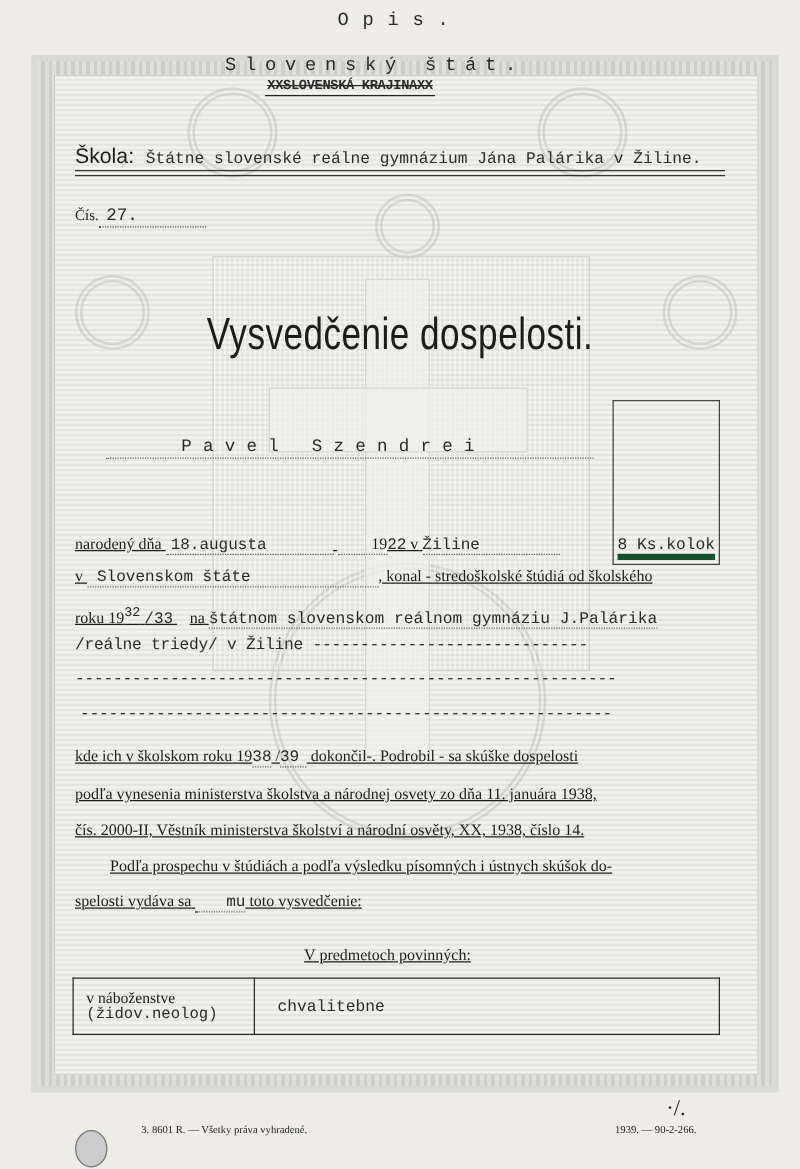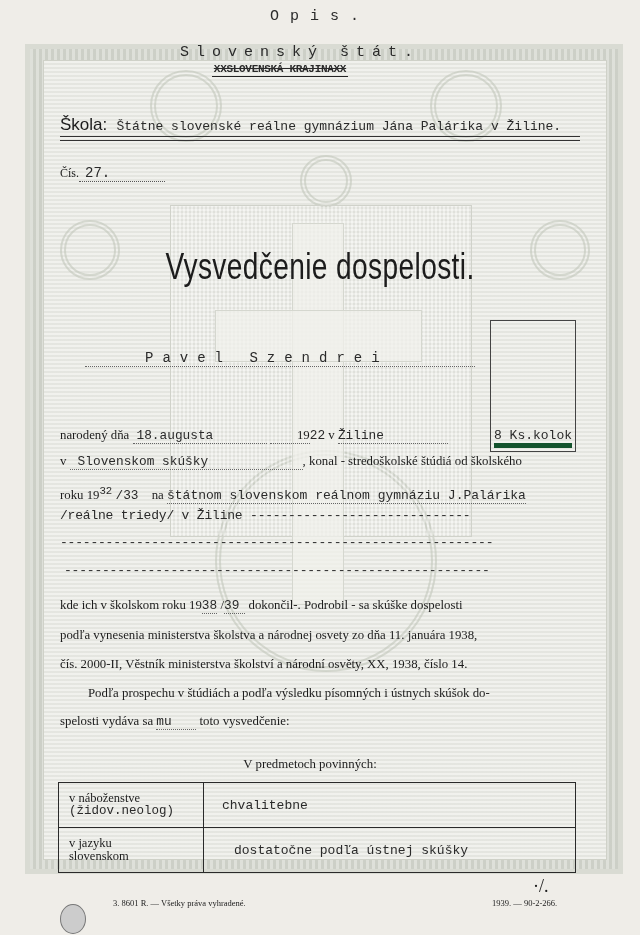--- a/index.html
+++ b/index.html
@@ -48,21 +48,21 @@
   .cis .val { display:inline-block; width:80px; border-bottom:1px dotted #555; font-size:14px; padding-left:6px; }
 
   .title { left:0; width:640px; top:246px; text-align:center; font-family:"Liberation Sans Narrow","Liberation Sans", sans-serif; font-size:36px; transform:scaleX(0.78); transform-origin:center; letter-spacing:0.5px; }
 
   .photo-box { left:490px; top:320px; width:84px; height:130px; border:1px solid #444; }
   .stamp { left:494px; top:428px; font-size:13px; border-bottom:5px solid #14532d; }
 
   .name { left:85px; top:350px; width:390px; border-bottom:1px dotted #666; font-size:14px; letter-spacing:9px; padding-left:60px; box-sizing:border-box; }
   .line { left:60px; font-size:12.5px; white-space:nowrap; }
   .fill { border-bottom:1px dotted #666; display:inline-block; }
-  .body-text { font-size:12.8px; }
+  .body-text { font-size:12.8px;text-decoration:underline; }
 
   .dash { left:60px; font-size:13px; letter-spacing:-0.2px; white-space:nowrap; }
 
   table.grades { position:absolute; left:58px; top:782px; width:518px; border-collapse:collapse; }
   table.grades td { border:1.5px solid #2a2a2a; height:42px; vertical-align:middle; }
   table.grades td.subj { width:133px; padding-left:10px; font-size:12.5px; line-height:13px; }
   table.grades td.grade { padding-left:18px; font-size:13px; }
 
   .mark { left:533px; top:876px; font-size:18px; }
   .footer { top:866px; font-size:8.5px;margin-top:32px; }
@@ -108,21 +108,21 @@
 <div class="abs line body-text" style="top:428px;">
   <span>narodený dňa</span>
   <span class="fill mono" style="width:130px;padding-left:4px;">18.augusta</span>
   <span class="fill" style="width:40px;text-align:right;">19</span><span class="mono">22</span>
   <span>v</span>
   <span class="fill mono" style="width:110px;">Žiline</span>
 </div>
 
 <div class="abs line body-text" style="top:454px;">
   <span>v</span>
-  <span class="fill mono" style="width:225px;padding-left:8px;">Slovenskom skúšky</span><span>, konal - stredoškolské štúdiá od školského</span>
+  <span class="fill mono" style="width:225px;padding-left:8px;">Slovenskom štáte</span><span>, konal - stredoškolské štúdiá od školského</span>
 </div>
 
 <div class="abs line body-text" style="top:485px;">
   <span>roku 19</span><sup class="mono">32</sup>
   <span class="mono">/</span><span class="mono">33</span>
   <span style="margin-left:10px;">na</span>
   <span class="fill mono" style="font-size:13px;">štátnom slovenskom reálnom gymnáziu J.Palárika</span>
 </div>
 <div class="abs dash mono" style="top:508px;">/reálne triedy/ v Žiline -----------------------------</div>
 <div class="abs dash mono" style="top:535px;">---------------------------------------------------------</div>
@@ -131,42 +131,35 @@
 <div class="abs line body-text" style="top:598px;">
   <span>kde ich v školskom roku 19</span><span class="fill mono">38</span>
   /<span class="fill mono" style="padding-right:6px;">39</span>
   <span>dokončil-. Podrobil - sa skúške dospelosti</span>
 </div>
 <div class="abs line body-text" style="top:628px;">podľa vynesenia ministerstva školstva a národnej osvety zo dňa 11. januára 1938,</div>
 <div class="abs line body-text" style="top:657px;">čís. 2000-II, Věstník ministerstva školství a národní osvěty, XX, 1938, číslo 14.</div>
 <div class="abs line body-text" style="top:686px;left:88px;">Podľa prospechu v štúdiách a podľa výsledku písomných i ústnych skúšok do-</div>
 <div class="abs line body-text" style="top:714px;">
   <span>spelosti vydáva sa</span>
-  <span class="fill mono" style="width:40px;text-align:left;">mu</span>
+  <span class="fill mono" style="width:40px;text-align:right;">mu</span>
   <span>toto vysvedčenie:</span>
 </div>
 
 <div class="abs body-text" style="left:0;width:620px;top:757px;text-align:center;">V predmetoch povinných:</div>
 
 <table class="grades">
   <tbody>
       <tr>
     <td class="subj">
       <div>v náboženstve</div>
       <div class="mono">(židov.neolog)</div>
     </td>
     <td class="grade mono">chvalitebne</td>
   </tr>
-  <tr>
-    <td class="subj">
-      <div>v jazyku</div>
-      <div>slovenskom</div>
-    </td>
-    <td class="grade mono" style="padding-left:30px;">dostatočne podľa ústnej skúšky</td>
-  </tr>
 </tbody>
   </table>
 
 <div class="abs mark">·/.</div>
 
 <div class="abs emblem"></div>
 <div class="abs footer" style="left:113px;">3. 8601 R. — Všetky práva vyhradené.</div>
 <div class="abs footer" style="left:492px;">1939. — 90-2-266.</div>
 
 </body></html>

